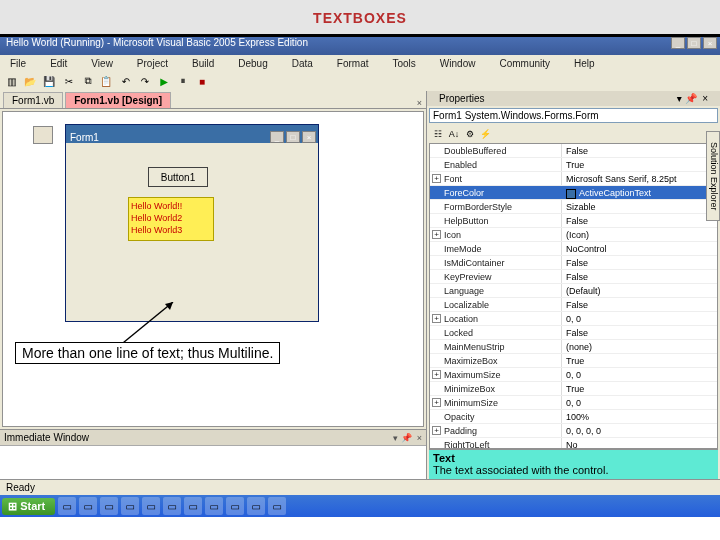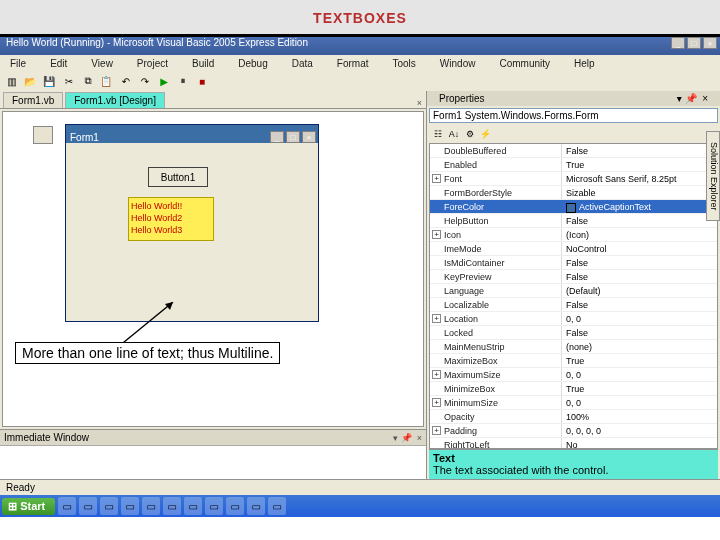--- a/index.html
+++ b/index.html
@@ -96,21 +96,21 @@
   }
   .doc-tab {
     font-size: 10px;
     padding: 2px 8px;
     background: #e5e1d0;
     border: 1px solid #aaa;
     border-bottom: none;
     margin-right: 2px;
     cursor: pointer;
   }
-  .doc-tab.active { background: #5eead4; font-weight: normal; }
+  .doc-tab.active { background: #fca5a5; font-weight: bold; }
   .tab-close { margin-left: auto; margin-right: 4px; font-size: 9px; color: #555; cursor: pointer; }
 
   .design-surface {
     flex: 1;
     background: #fff;
     position: relative;
     border: 1px solid #919191;
     margin: 2px;
   }
 
@@ -463,27 +463,27 @@
             <div class="prop-val"><span>False</span></div>
           </div>
           <div class="prop-row">
             <div class="prop-name"><span>Enabled</span></div>
             <div class="prop-val"><span>True</span></div>
           </div>
           <div class="prop-row">
             <div class="prop-name"><span class="exp">+</span><span>Font</span></div>
             <div class="prop-val"><span>Microsoft Sans Serif, 8.25pt</span></div>
           </div>
-          <div class="prop-row">
-            <div class="prop-name"><span>FormBorderStyle</span></div>
-            <div class="prop-val"><span>Sizable</span></div>
-          </div>
           <div class="prop-row sel">
             <div class="prop-name"><span>ForeColor</span></div>
             <div class="prop-val"><span class="color-swatch"></span><span>ActiveCaptionText</span></div>
+          </div>
+          <div class="prop-row">
+            <div class="prop-name"><span>FormBorderStyle</span></div>
+            <div class="prop-val"><span>Sizable</span></div>
           </div>
           <div class="prop-row">
             <div class="prop-name"><span>HelpButton</span></div>
             <div class="prop-val"><span>False</span></div>
           </div>
           <div class="prop-row">
             <div class="prop-name"><span class="exp">+</span><span>Icon</span></div>
             <div class="prop-val"><span>(Icon)</span></div>
           </div>
           <div class="prop-row">

